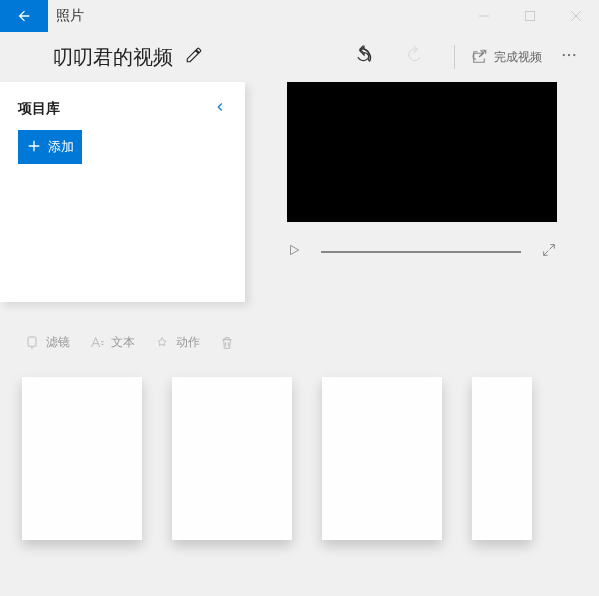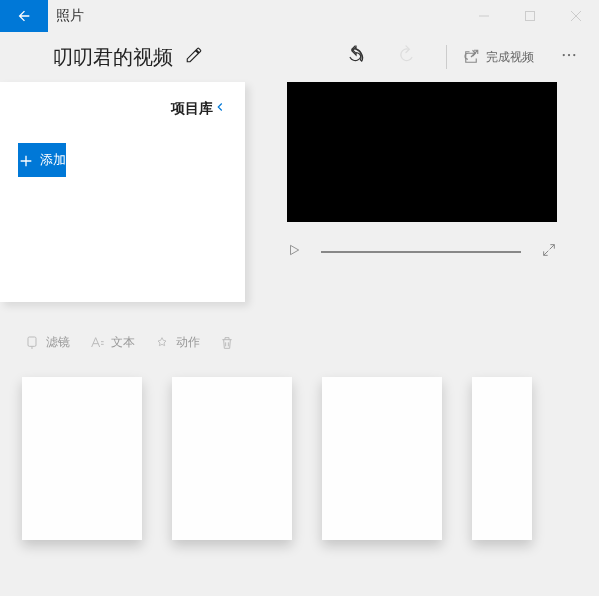--- a/index.html
+++ b/index.html
@@ -13,30 +13,30 @@
 .win-btn { width: 46px; height: 32px; display: flex; align-items: center; justify-content: center; color: #999; }
 
 
 .header { height: 50px; display: flex; align-items: center; padding: 0 16px; }
 .project-title { font-size: 20px; font-weight: 400; color: #222; margin-left: 37px; }
 .edit-icon { margin-left: 12px; color: #333; }
 .spacer { flex: 1; }
 .undo-btn { margin-right: 30px; color: #333; }
 .redo-btn { margin-right: 15px; color: #ccc; }
 .vdiv { width: 1px; height: 24px; background: #ccc; margin: 0 15px; }
-.finish-btn { display: flex; align-items: flex-end; color: #666; font-size: 12px; margin-right: 26px; }
+.finish-btn { display: flex; align-items: flex-end; color: #666; font-size: 12px; margin-right: 18px; }
 .more-btn { color: #666; margin-right: 5px; }
 
 
 .main { display: flex; height: 220px; }
 .library-panel { width: 245px; background: #fff; padding: 18px; box-shadow: 4px 4px 8px rgba(0,0,0,0.1); }
-.library-header { display: flex; align-items: center; justify-content: flex-end; margin-bottom: 25px; }
+.library-header { display: flex; align-items: center; justify-content: space-between; margin-bottom: 12px; }
 .library-title { font-size: 14px; font-weight: bold; color: #222; }
 .chevron { color: #0078d7; }
-.add-btn { background: #0078d7; color: #fff; display: inline-flex; align-items: flex-end; padding: 8px 0; font-size: 13px; }
+.add-btn { background: #0078d7; color: #fff; display: inline-flex; align-items: flex-start; padding: 8px 8px; font-size: 13px; }
 .add-btn svg { margin-right: 6px; }
 
 .preview-area { flex: 1; padding: 0 42px; display: flex; flex-direction: column; }
 .video-preview { width: 100%; height: 140px; background: #000; }
 .controls-row { display: flex; align-items: center; margin-top: 20px; gap: 20px; }
 .progress { flex: 1; height: 2px; background: #888; }
 
 
 .toolbar { display: flex; align-items: center; padding: 28px 16px 12px; gap: 3px; }
 .tool-btn { display: flex; align-items: center; color: #999; font-size: 12px; padding: 4px 8px; }

